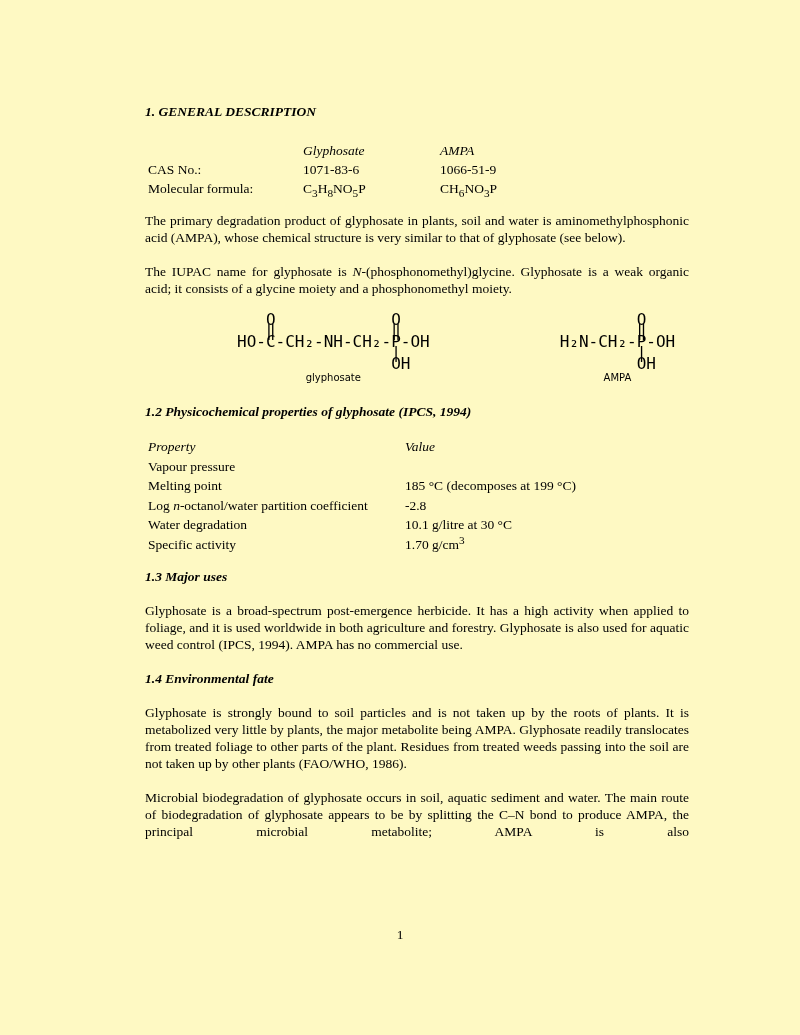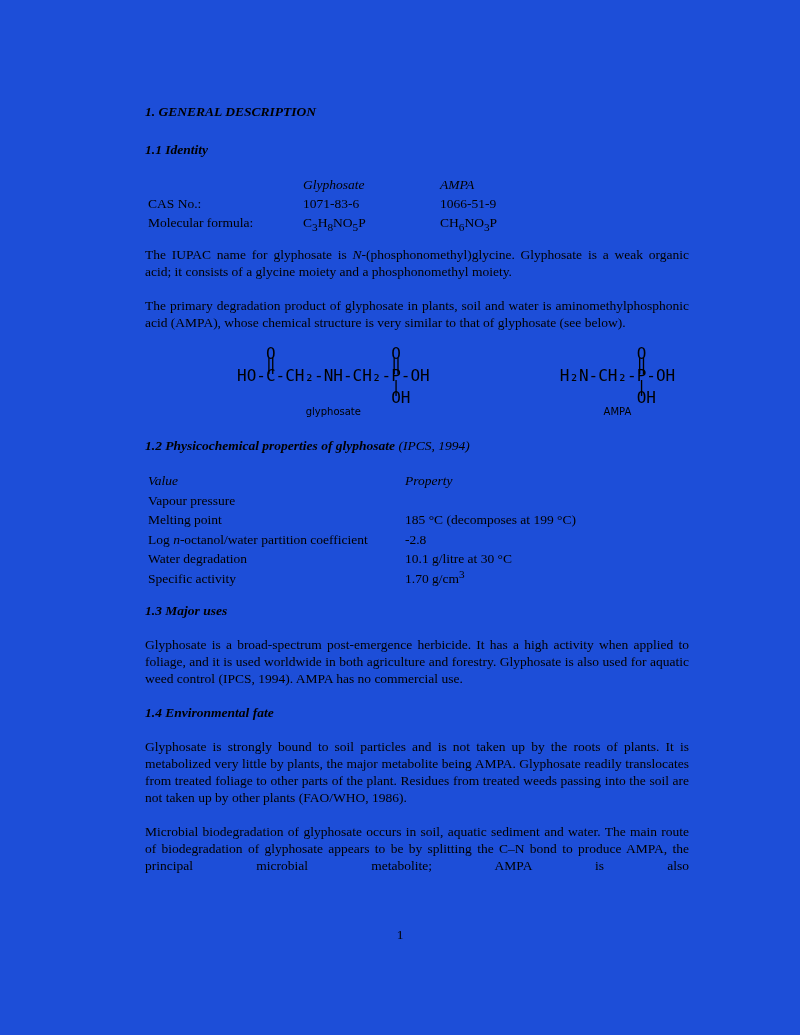--- a/index.html
+++ b/index.html
@@ -10,31 +10,31 @@
     font-family: "Liberation Serif", serif;
     color: #000000;
   }
   .page {
     position: relative;
     width: 800px;
     height: 1035px;
     padding: 103px 111px 0 145px;
     font-size: 13.5px;
     line-height: 17px;
-    background: #1d4ed8;
+    background: #fef9c3;
     overflow: hidden;
   }
   .heading {
     font-size: 13.5px;
     font-weight: bold;
     font-style: italic;
     margin: 0 0 17px 0;
   }
   .heading-top { margin-bottom: 21px; }
-  .heading .ref { font-weight: normal; }
+  .heading .ref { font-weight: bold; }
   .para {
     text-align: justify;
     margin: 0 0 17px 0;
   }
   .justify-last { text-align-last: justify; }
 
   
   .identity-table { margin: 0 0 14px 0; padding-left: 3px; }
   .it-row {
     display: grid;
@@ -84,43 +84,42 @@
     font-size: 13.5px;
   }
 </style>
 </head>
 <body>
 
 <div class="page">
 
   <h2 class="heading heading-top">1. GENERAL DESCRIPTION</h2>
 
-  <h3 class="heading">1.1 Identity</h3>
 
   <div class="identity-table">
     <div class="it-row">
       <span></span>
       <span class="italic">Glyphosate</span>
       <span class="italic">AMPA</span>
     </div>
     <div class="it-row">
       <span>CAS No.:</span>
       <span>1071-83-6</span>
       <span>1066-51-9</span>
     </div>
     <div class="it-row">
       <span>Molecular formula:</span>
       <span><span>C</span><sub>3</sub><span>H</span><sub>8</sub><span>NO</span><sub>5</sub><span>P</span></span>
       <span><span>CH</span><sub>6</sub><span>NO</span><sub>3</sub><span>P</span></span>
     </div>
   </div>
 
+  <p class="para">The primary degradation product of glyphosate in plants, soil and water is aminomethylphosphonic acid (AMPA), whose chemical structure is very similar to that of glyphosate (see below).</p>
+
   <p class="para"><span>The IUPAC name for glyphosate is </span><i>N</i><span>-(phosphonomethyl)glycine. Glyphosate is a weak organic acid; it consists of a glycine moiety and a phosphonomethyl moiety.</span></p>
-
-  <p class="para">The primary degradation product of glyphosate in plants, soil and water is aminomethylphosphonic acid (AMPA), whose chemical structure is very similar to that of glyphosate (see below).</p>
 
   <div class="structures">
     <div class="structure">
       <div class="chem-line">   O            O</div>
       <div class="chem-line">   ‖            ‖</div>
       <div class="chem-line">HO-C-CH₂-NH-CH₂-P-OH</div>
       <div class="chem-line">                |</div>
       <div class="chem-line">                OH</div>
       <div class="chem-label">glyphosate</div>
     </div>
@@ -131,22 +130,22 @@
       <div class="chem-line">        |</div>
       <div class="chem-line">        OH</div>
       <div class="chem-label">AMPA</div>
     </div>
   </div>
 
   <h3 class="heading"><span>1.2 Physicochemical properties of glyphosate</span><span class="ref"> (IPCS, 1994)</span></h3>
 
   <div class="props-table">
     <div class="pt-row">
+      <span class="italic">Property</span>
       <span class="italic">Value</span>
-      <span class="italic">Property</span>
     </div>
     <div class="pt-row">
       <span><span>Vapour pressure</span></span>
     </div>
     <div class="pt-row">
       <span><span>Melting point</span></span>
       <span><span>185 °C (decomposes at 199 °C)</span></span>
     </div>
     <div class="pt-row">
       <span><span>Log </span><i>n</i><span>-octanol/water partition coefficient</span></span>

